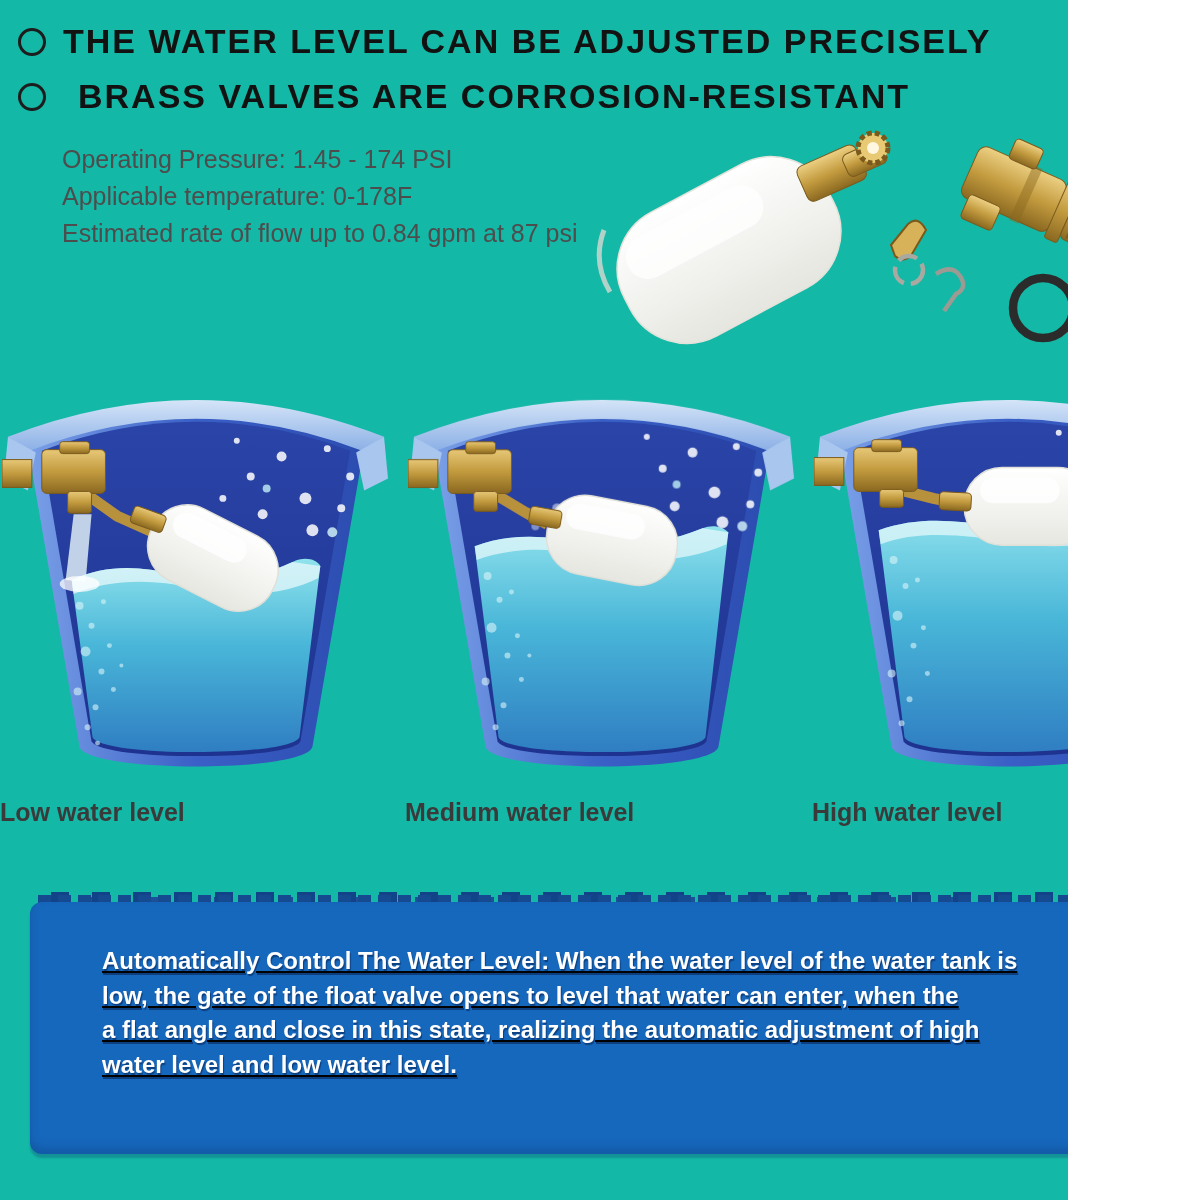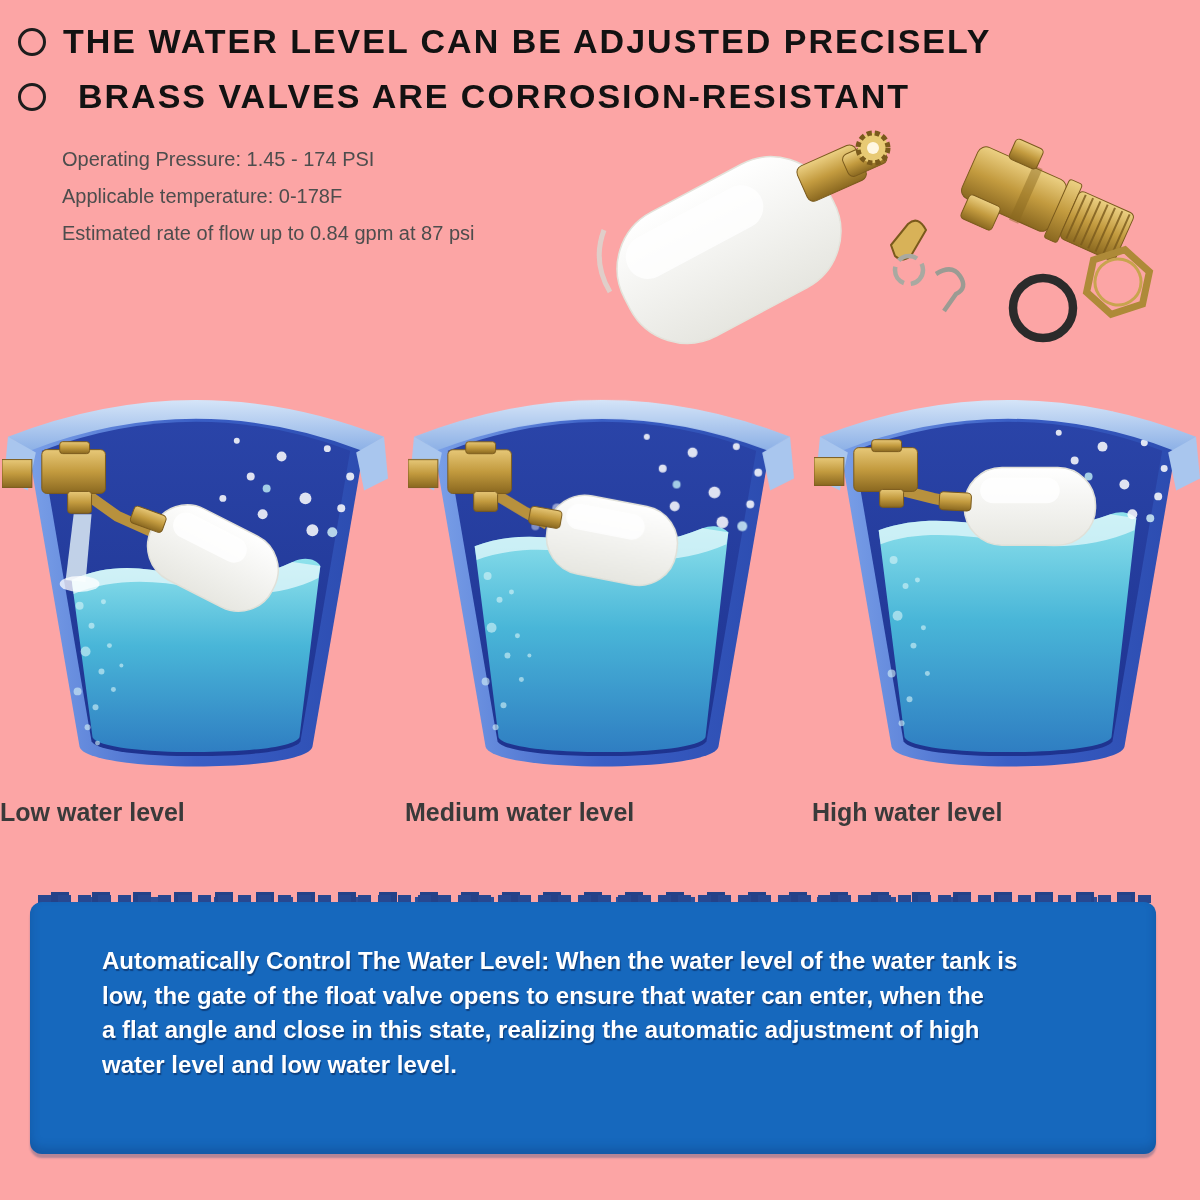--- a/index.html
+++ b/index.html
@@ -1,31 +1,31 @@
 <!DOCTYPE html>
 <html><head>
 <meta charset="utf-8">
 <style>
   html,body{margin:0;padding:0;background:#ffffff;}
   .canvas{
-    position:relative;width:1200px;height:1200px;background:#fca5a5;overflow:hidden;
+    position:relative;width:1068px;height:1200px;background:#14b8a6;overflow:hidden;
     font-family:"Liberation Sans","DejaVu Sans",sans-serif;
   }
   
   .bullet-row{position:absolute;left:18px;display:flex;align-items:center;gap:17px;}
   .bullet-row.r1{top:22px;}
   .bullet-row.r2{top:77px;gap:32px;}
   .ring{width:22px;height:22px;border:3px solid #1d1d1d;border-radius:50%;flex:0 0 auto;filter:blur(.4px);}
   .headline{
     font-size:34px;font-weight:bold;color:#121212;letter-spacing:2px;white-space:nowrap;
     filter:blur(.4px);
   }
   
   .specs{position:absolute;left:62px;top:141px;}
-  .spec-line{font-size:20px;color:#4d4d4d;line-height:37px;white-space:nowrap;filter:blur(.45px);}
+  .spec-line{font-size:25px;color:#4d4d4d;line-height:37px;white-space:nowrap;filter:blur(.45px);}
   
   svg{position:absolute;display:block;}
   .photo{left:596px;top:112px;}
   .bucket1{left:2px;top:357px;}
   .bucket2{left:408px;top:357px;}
   .bucket3{left:814px;top:357px;}
   
   .bucket-label{
     position:absolute;top:798px;width:390px;text-align:left;
     font-size:25px;font-weight:bold;color:#3a3a3a;filter:blur(.45px);white-space:nowrap;
@@ -38,20 +38,21 @@
       repeating-linear-gradient(90deg,#16418f 0 13px,transparent 13px 20px),
       repeating-linear-gradient(90deg,transparent 0 9px,#123a86 9px 27px,transparent 27px 41px),
       repeating-linear-gradient(90deg,transparent 0 31px,#1c4796 31px 43px,transparent 43px 67px);
     background-position:0 6px,4px 3px,11px 8px;background-repeat:repeat-x;
   }
   
   .info-box{
     position:absolute;left:30px;top:902px;width:1126px;height:252px;
     background:#1668bd;border-radius:12px;
     box-shadow:0 4px 2px rgba(16,61,116,.30), inset 0 -6px 10px rgba(10,45,95,.25);
+    text-decoration:underline;
   }
   .info-text{padding:42px 8px 0 72px;}
   .info-line{
     font-size:24px;font-weight:bold;color:#ffffff;line-height:34.6px;white-space:nowrap;
     text-shadow:1px 2px 1px rgba(9,42,92,.65);filter:blur(.3px);
   }
 </style>
 </head>
 <body>
 
@@ -372,19 +373,19 @@
 
   <div class="bucket-label bl1">Low water level</div>
   <div class="bucket-label bl2">Medium water level</div>
   <div class="bucket-label bl3">High water level</div>
 
   <div class="artifact"></div>
 
   <div class="info-box">
     <div class="info-text">
       <div class="info-line">Automatically Control The Water Level: When the water level of the water tank is</div>
-      <div class="info-line">low, the gate of the float valve opens to ensure that water can enter, when the</div>
+      <div class="info-line">low, the gate of the float valve opens to level that water can enter, when the</div>
       <div class="info-line">a flat angle and close in this state, realizing the automatic adjustment of high</div>
       <div class="info-line">water level and low water level.</div>
     </div>
   </div>
 
 </div>
 
 </body></html>

